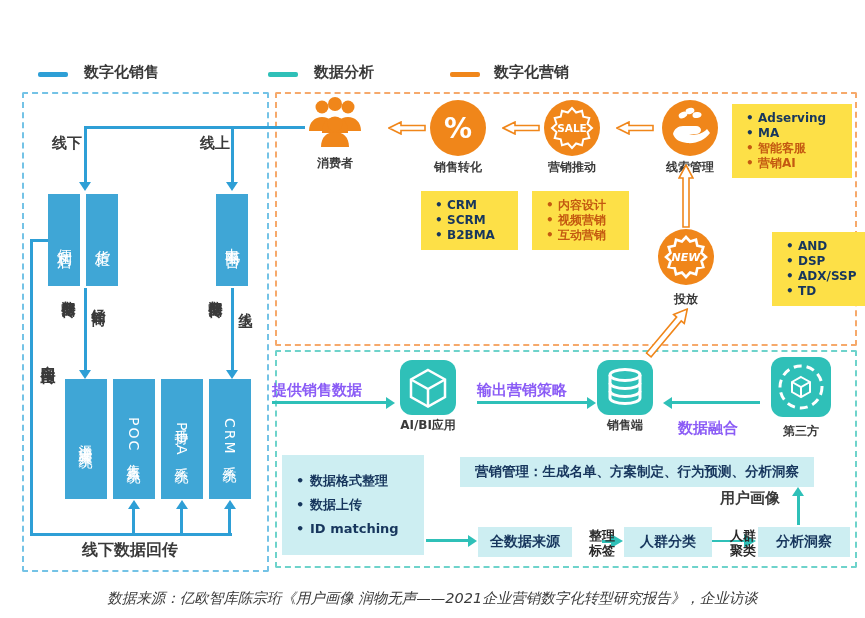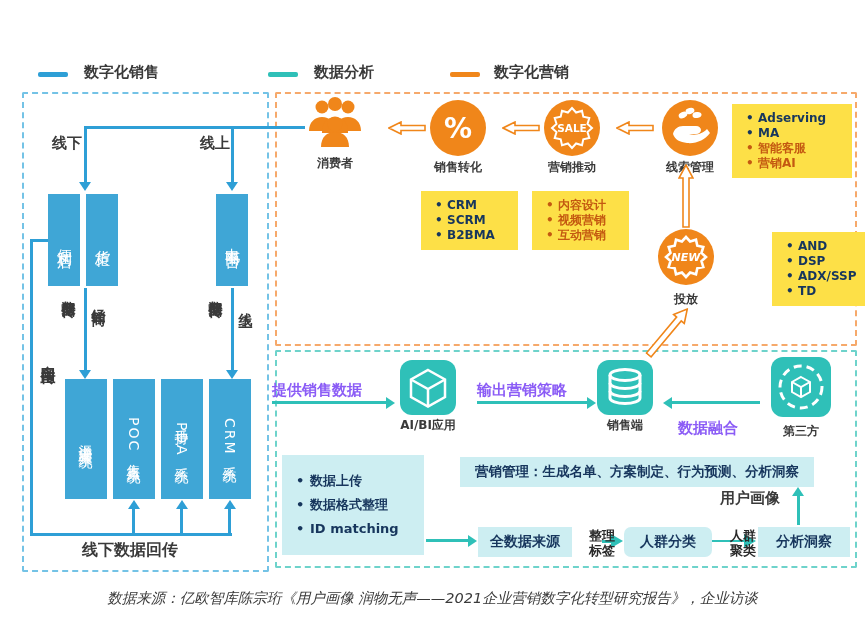--- a/index.html
+++ b/index.html
@@ -225,40 +225,40 @@
   <div class="abs ticon" style="left:771px;top:357px;width:60px;height:60px;">
     <svg width="60" height="60" viewBox="0 0 60 60" fill="none" stroke="#fff">
       <circle cx="30" cy="30" r="21" stroke-width="3" stroke-dasharray="8 5"></circle>
       <path d="M30 20 L39 25 V35 L30 40 L21 35 V25 Z" stroke-width="2"></path>
       <path d="M21 25 L30 30 L39 25 M30 30 V40" stroke-width="2"></path>
     </svg>
   </div>
   <div class="abs node-label" style="left:768px;top:423px;width:66px;">第三方</div>
 
   <div class="abs tbox tbox-list" style="left:282px;top:455px;width:130px;height:72px;">
+    <div>数据格式整理</div>
     <div>数据上传</div>
-    <div>数据格式整理</div>
     <div>ID matching</div>
   </div>
   <div class="abs hl teal" style="left:426px;top:539px;width:42px;"></div>
   <div class="abs ah ah-right-teal" style="left:468px;top:535px;"></div>
 
   <div class="abs tbox pipebox" style="left:460px;top:457px;width:354px;height:30px;font-size:13.5px;">营销管理：生成名单、方案制定、行为预测、分析洞察</div>
   <div class="abs hlabel" style="left:720px;top:489px;">用户画像</div>
   <div class="abs vl teal" style="left:797px;top:495px;height:30px;"></div>
   <div class="abs ah ah-up-teal" style="left:792px;top:487px;"></div>
 
   <div class="abs tbox pipebox" style="left:478px;top:527px;width:94px;height:30px;">全数据来源</div>
   <div class="abs pipelabel" style="left:572px;top:528px;width:34px;">
     <div>整理</div>
     <div>标签</div>
   </div>
   <div class="abs hl teal" style="left:602px;top:540px;width:10px;"></div>
   <div class="abs ah ah-right-teal-big" style="left:611px;top:534px;"></div>
-  <div class="abs tbox pipebox" style="left:624px;top:527px;width:88px;height:30px;border-radius:7px;">人群分类</div>
+  <div class="abs tbox pipebox" style="left:624px;top:527px;width:88px;height:30px;">人群分类</div>
   <div class="abs hl teal" style="left:712px;top:540px;width:33px;height:2px;"></div>
   <div class="abs pipelabel" style="left:713px;top:528px;width:34px;">
     <div>人群</div>
     <div>聚类</div>
   </div>
   <div class="abs ah ah-right-teal-big" style="left:744px;top:534px;"></div>
   <div class="abs tbox pipebox" style="left:758px;top:527px;width:92px;height:30px;">分析洞察</div>
 
   <div class="abs caption" style="left:0px;top:589px;width:865px;">数据来源：亿欧智库陈宗珩《用户画像 润物无声——2021企业营销数字化转型研究报告》，企业访谈</div>
 

